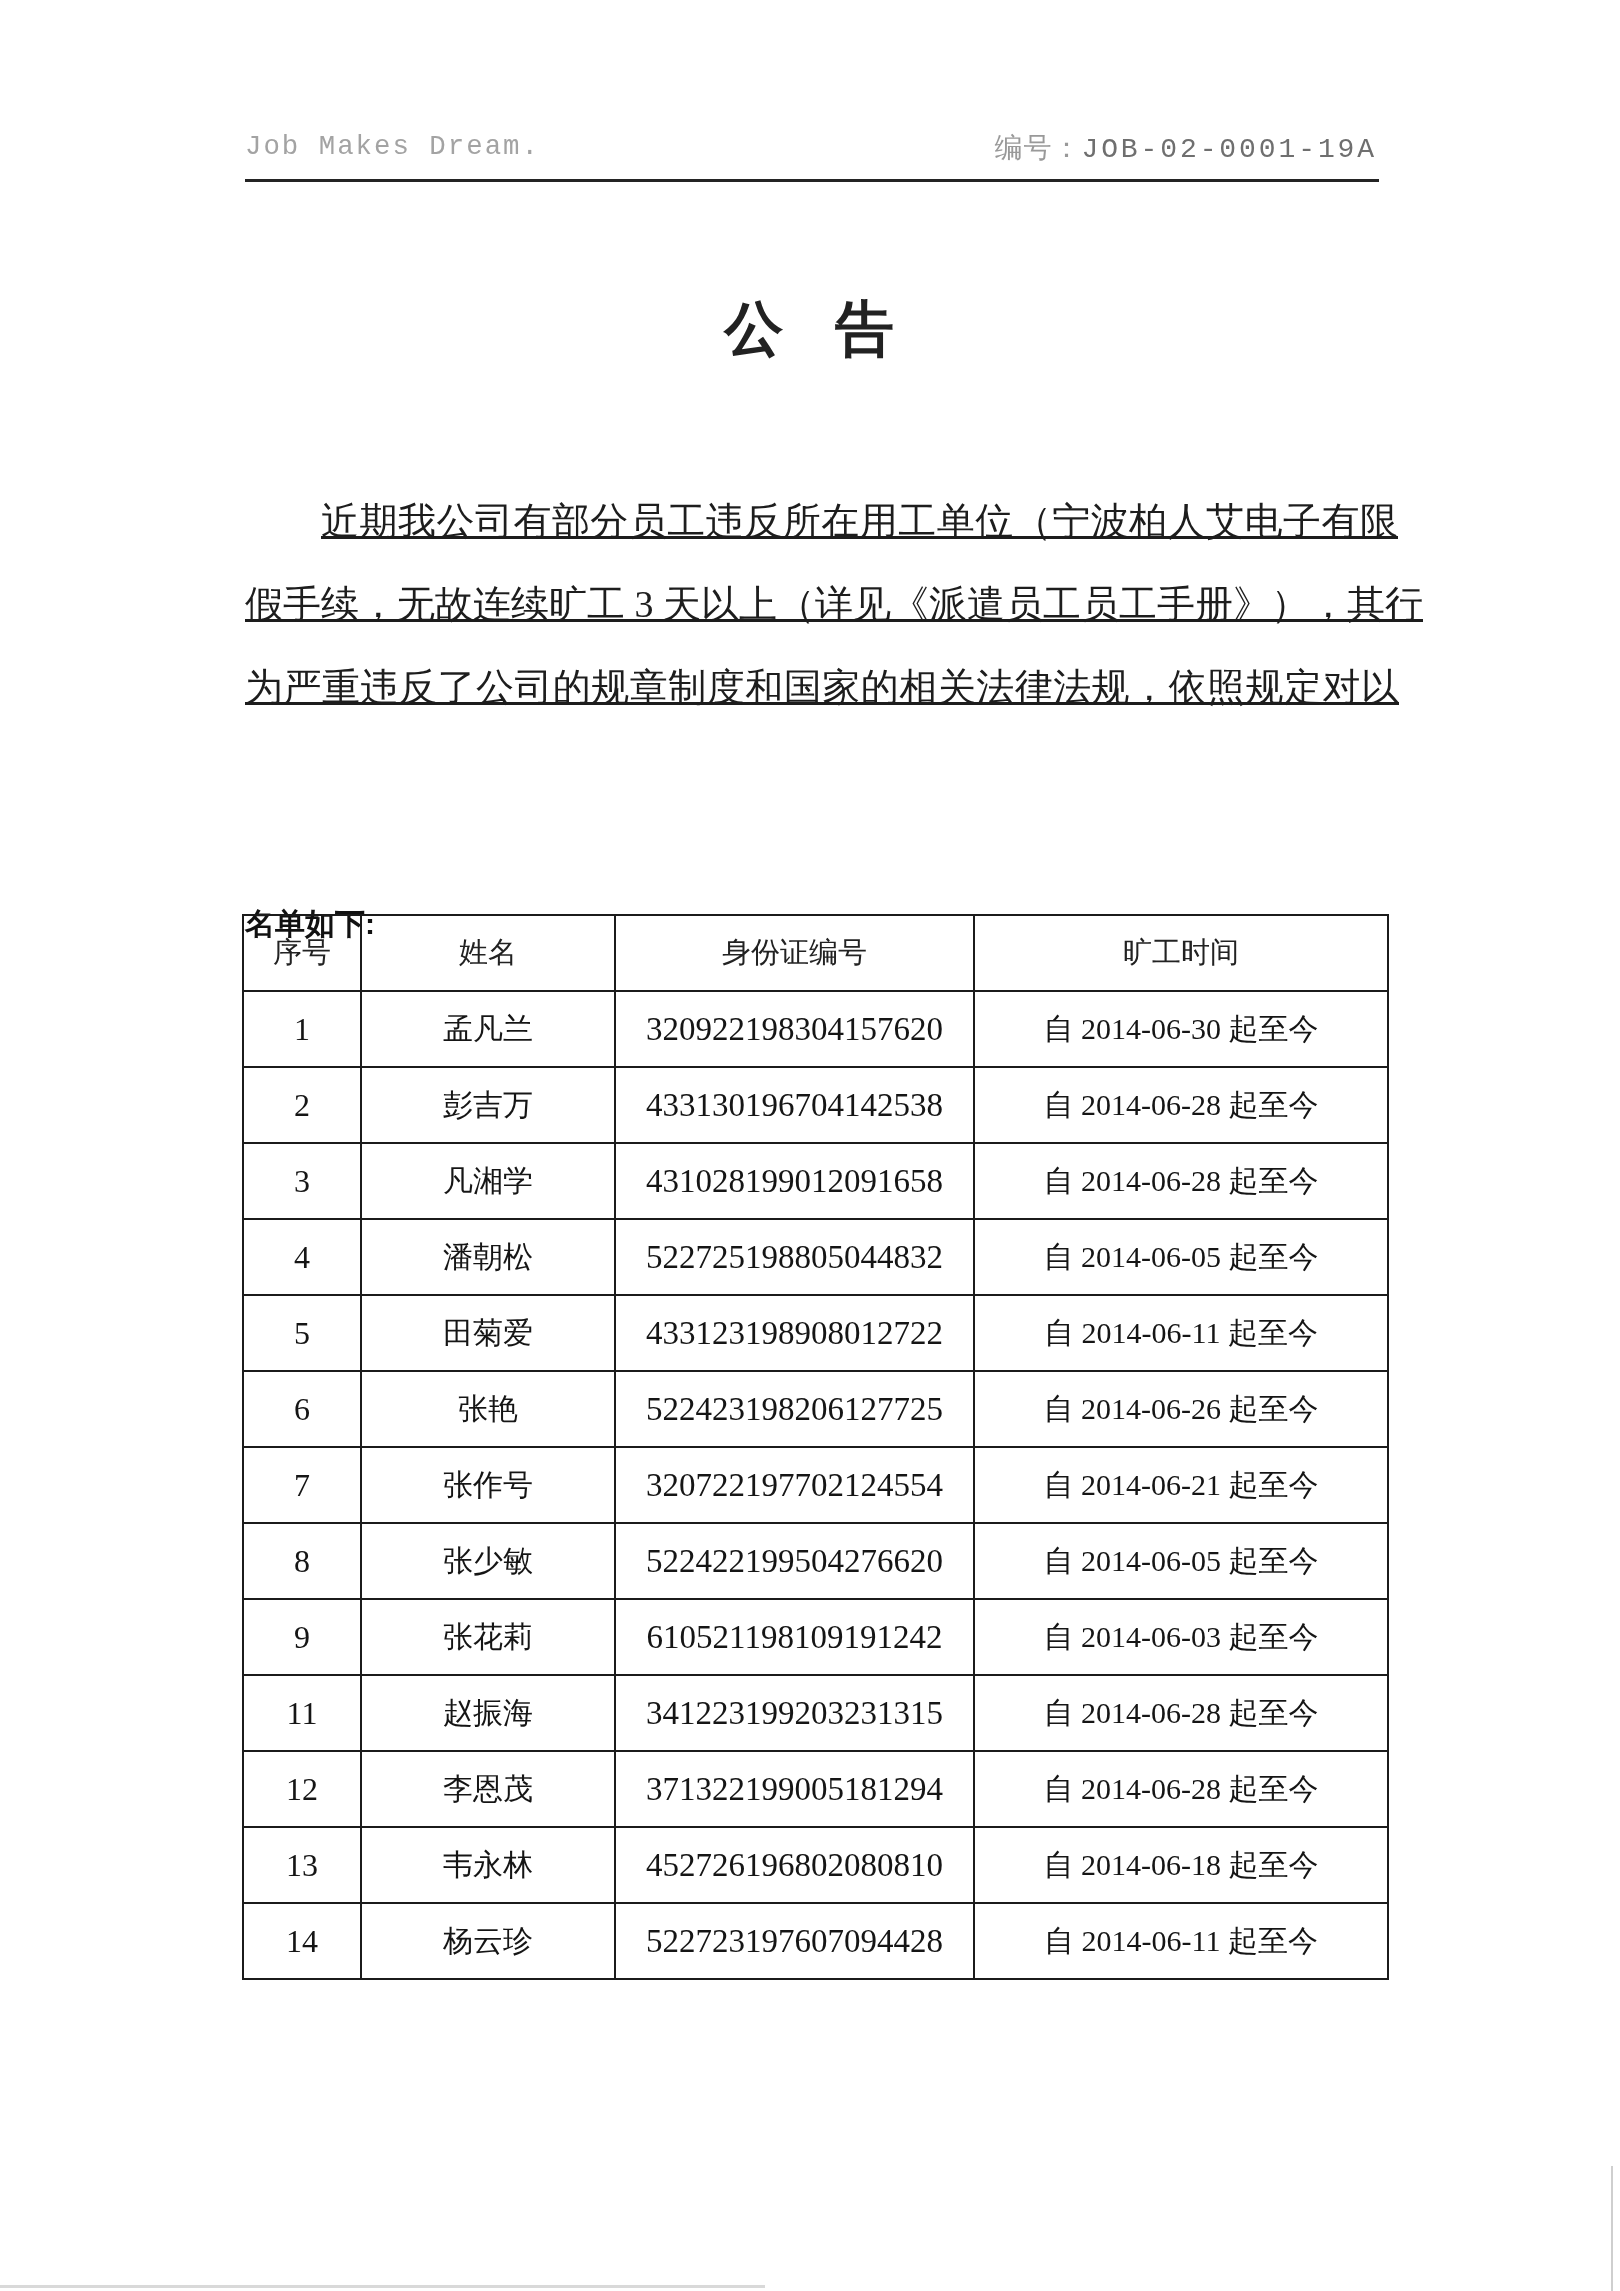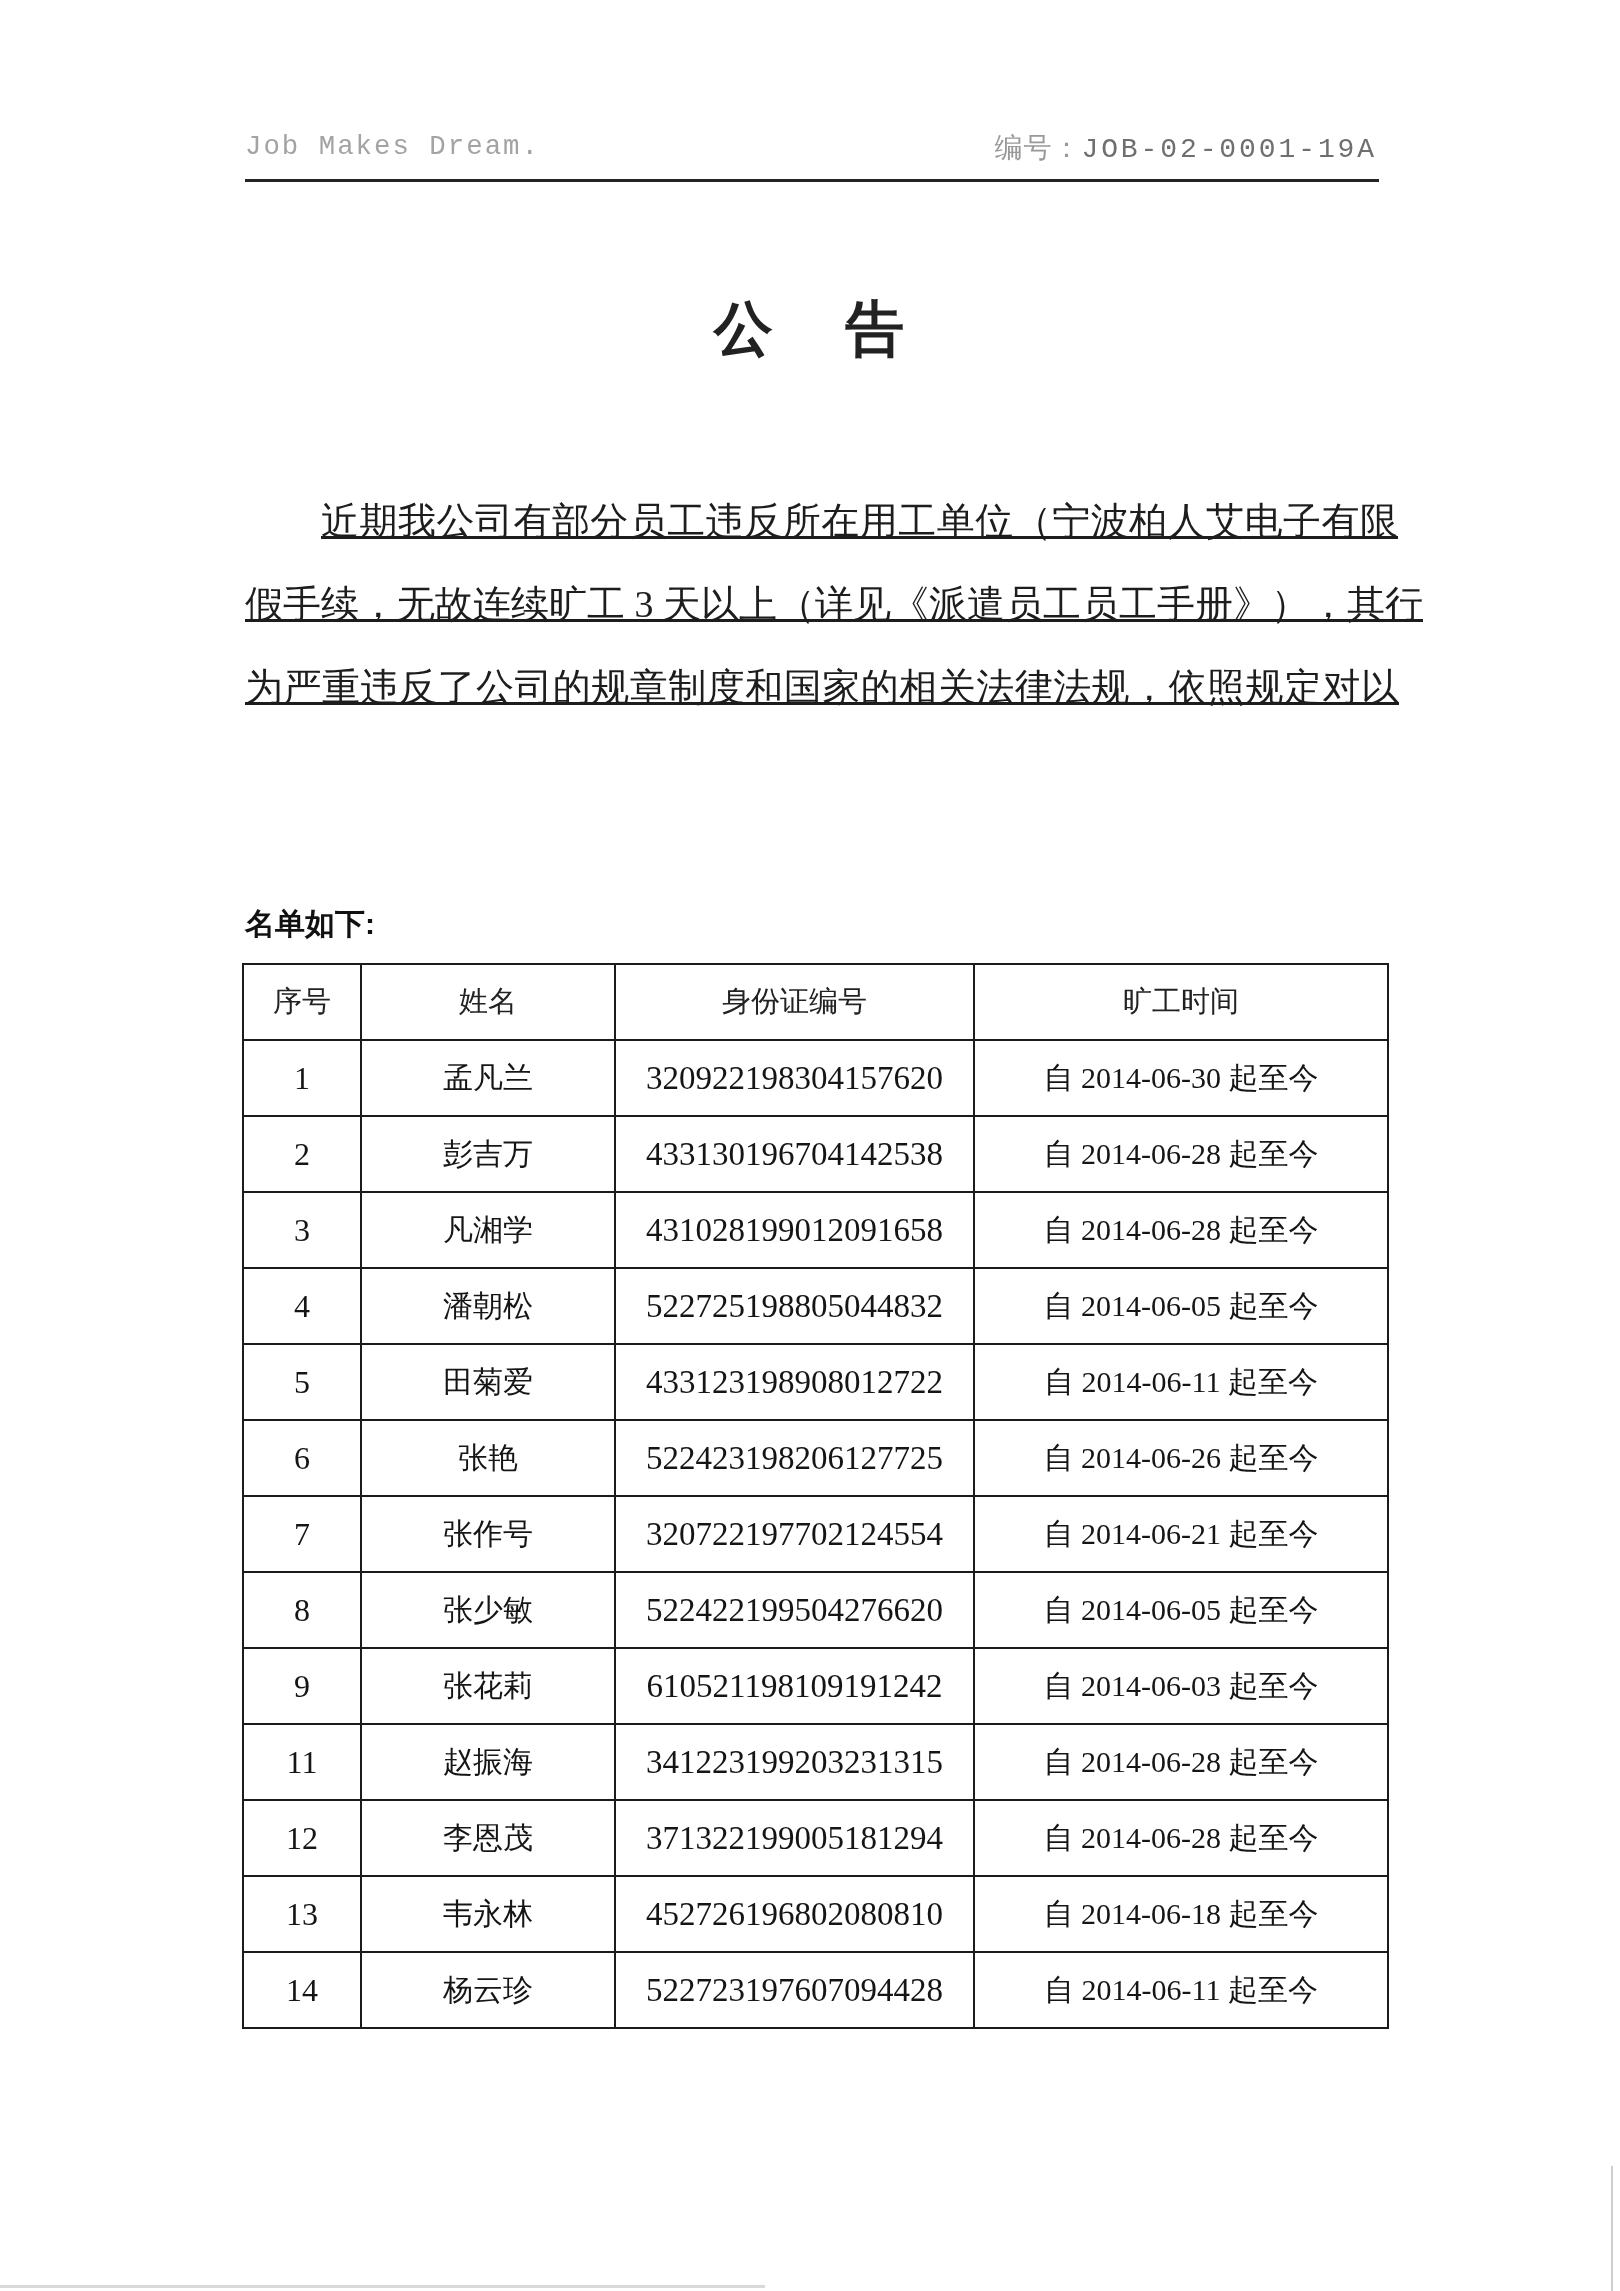--- a/index.html
+++ b/index.html
@@ -25,21 +25,21 @@
   .hdr-num .lbl{color:#999999;font-family:"Liberation Serif",serif;}
   .hdr-num .val{color:#6f6f6f;font-family:"Liberation Mono","DejaVu Sans Mono",monospace;letter-spacing:2.9px;}
   .hdr-rule{
     position:absolute;left:245px;top:179px;width:1134px;height:0;
     border:none;border-top:3.9px solid #242424;margin:0;
   }
   
   .title{
     position:absolute;left:0;top:290px;width:100%;
     text-align:center;font-size:59px;font-weight:bold;
-    word-spacing:33px;letter-spacing:2px;color:#222;font-family:Liberation Mono, monospace;
+    word-spacing:33px;letter-spacing:2px;color:#222;
   }
   
   .body-text{
     position:absolute;left:245px;top:480px;width:1154px;
     font-size:38px;line-height:83px;color:#1d1d1d;
   }
   .body-line{
     margin:0;text-align:justify;text-align-last:justify;
     white-space:nowrap;
     text-decoration:underline;
@@ -47,21 +47,21 @@
   .body-line.first{padding-left:76px;width:1077px;}
   .body-line.last{text-align:left;text-align-last:left;}
   
   .list-label{
     position:absolute;left:245px;top:904px;
     font-size:30px;font-weight:bold;color:#111;
     font-family:"Liberation Sans","DejaVu Sans",sans-serif;
   }
   
   .roster{
-    position:absolute;left:242px;top:963px;
+    position:absolute;left:242px;top:914px;
     border-collapse:collapse;table-layout:fixed;
     width:1144px;
   }
   .roster th,.roster td{
     border:2.9px solid #1b1b1b;
     height:74px;text-align:center;vertical-align:middle;
     padding:0;overflow:hidden;white-space:nowrap;
   }
   .roster th{font-size:29px;font-weight:normal;color:#222;}
   .roster td{color:#151515;}

